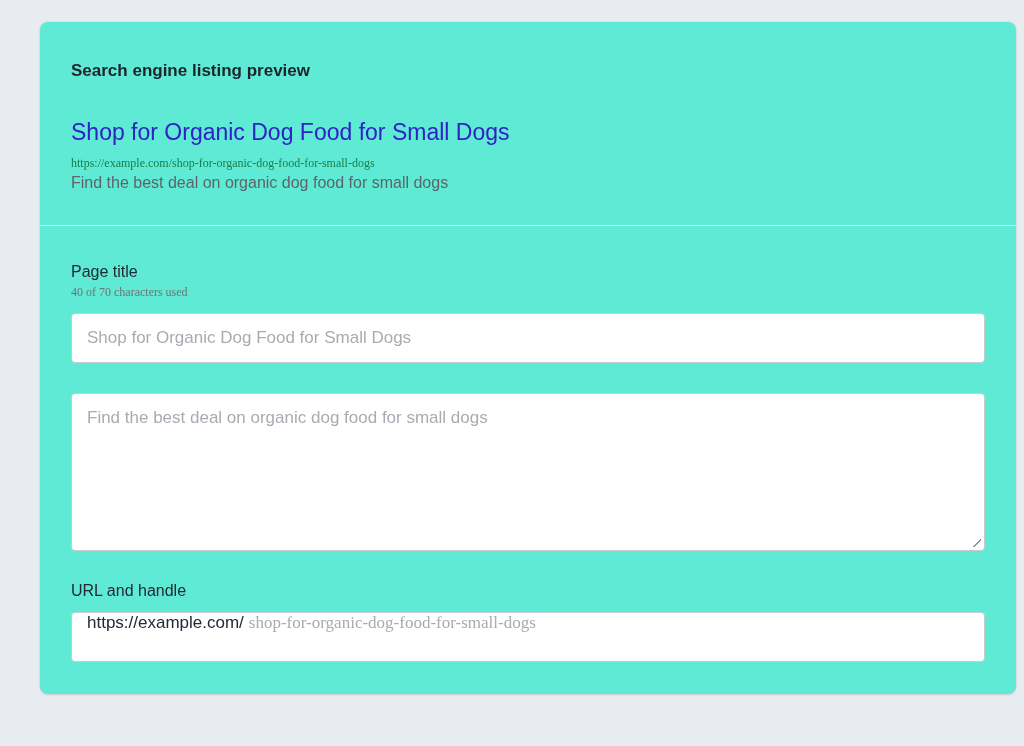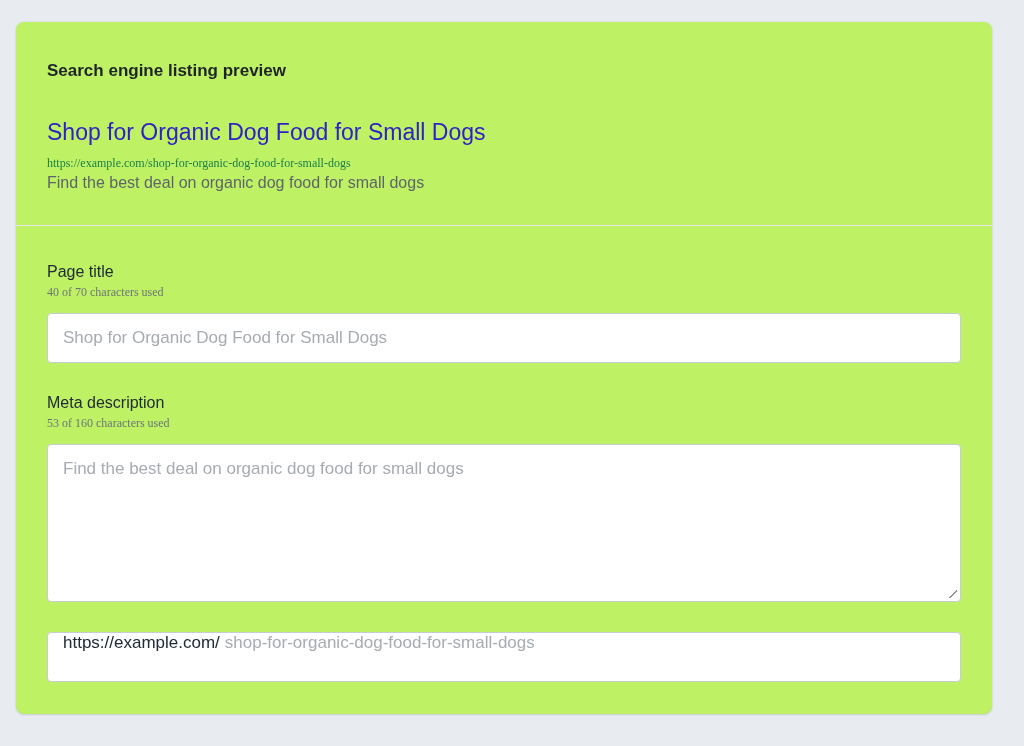--- a/index.html
+++ b/index.html
@@ -4,23 +4,23 @@
 <style>
   * { margin: 0; padding: 0; box-sizing: border-box; }
   html, body {
     width: 1024px; height: 746px;
     background: #e8ecf0;
     font-family: "Liberation Sans", "DejaVu Sans", sans-serif;
     overflow: hidden;
   }
   .card {
     position: absolute;
-    left: 16px; top: 22px;
+    left: 40px; top: 22px;
     width: 976px;
-    background: #bef264;
+    background: #5eead4;
     border-radius: 8px;
     box-shadow: 0 1px 2px rgba(22,29,37,0.12), 0 0 0 1px rgba(63,63,68,0.04);
   }
   .section-preview { padding: 38px 31px 32px 31px; }
   .card-heading {
     font-size: 17px;
     line-height: 21px;
     font-weight: bold;
     color: #1f242b;
     margin-bottom: 36px;
@@ -128,21 +128,21 @@
     font-size: 17px;
     color: #212b36;
     white-space: nowrap;
     flex: none;
   }
   .url-input {
     flex: 1;
     border: none;
     outline: none;
     background: transparent;
-    font-family: Liberation Sans, sans-serif;
+    font-family: Liberation Serif, serif;
     font-size: 17px;
     color: #212b36;
     padding-left: 5px;
     min-width: 0;
   }
   .url-input::placeholder { color: #a7acb2; opacity: 1; }
 </style>
 </head>
 <body>
 
@@ -164,31 +164,30 @@
 
     <div class="field">
       <div class="label-row">
         <span class="field-label">Page title</span>
         <span class="char-counter">40 of 70 characters used</span>
       </div>
       <input type="text" class="text-input" placeholder="Shop for Organic Dog Food for Small Dogs" style="">
     </div>
 
     <div class="field">
-      <div class="label-row">
-        <span class="field-label">Meta description</span>
-        <span class="char-counter">53 of 160 characters used</span>
-      </div>
       <div class="textarea-wrap">
         <textarea class="textarea-input" placeholder="Find the best deal on organic dog food for small dogs" style=""></textarea>
         <div class="resize-grip"></div>
       </div>
     </div>
 
     <div class="field">
+      <div class="label-row">
+        <span class="field-label">URL and handle</span>
+      </div>
       <div class="url-input-group">
         <span class="url-prefix">https://example.com/</span>
         <input type="text" class="url-input" placeholder="shop-for-organic-dog-food-for-small-dogs" style="">
       </div>
     </div>
 
   </div>
 </div>
 
 </body></html>

